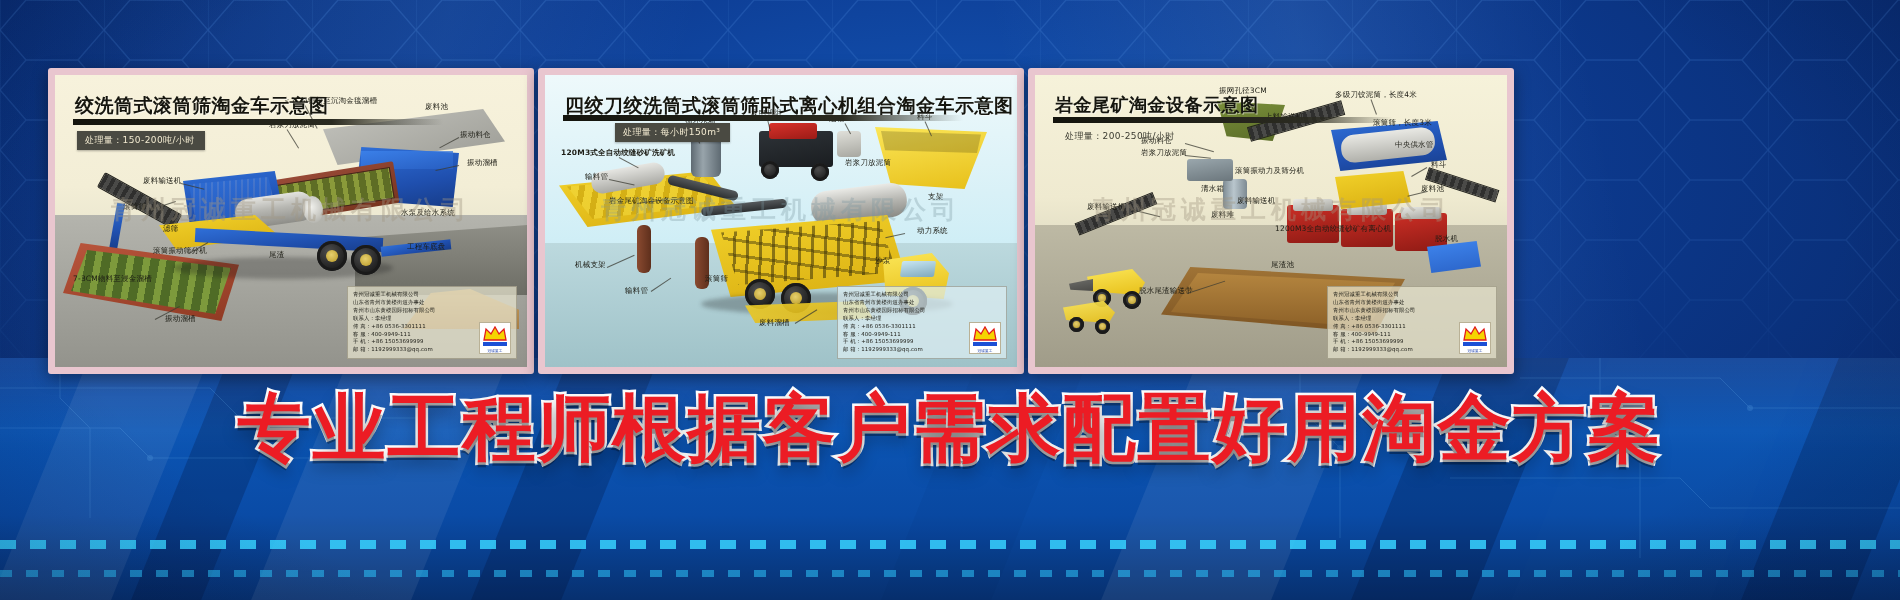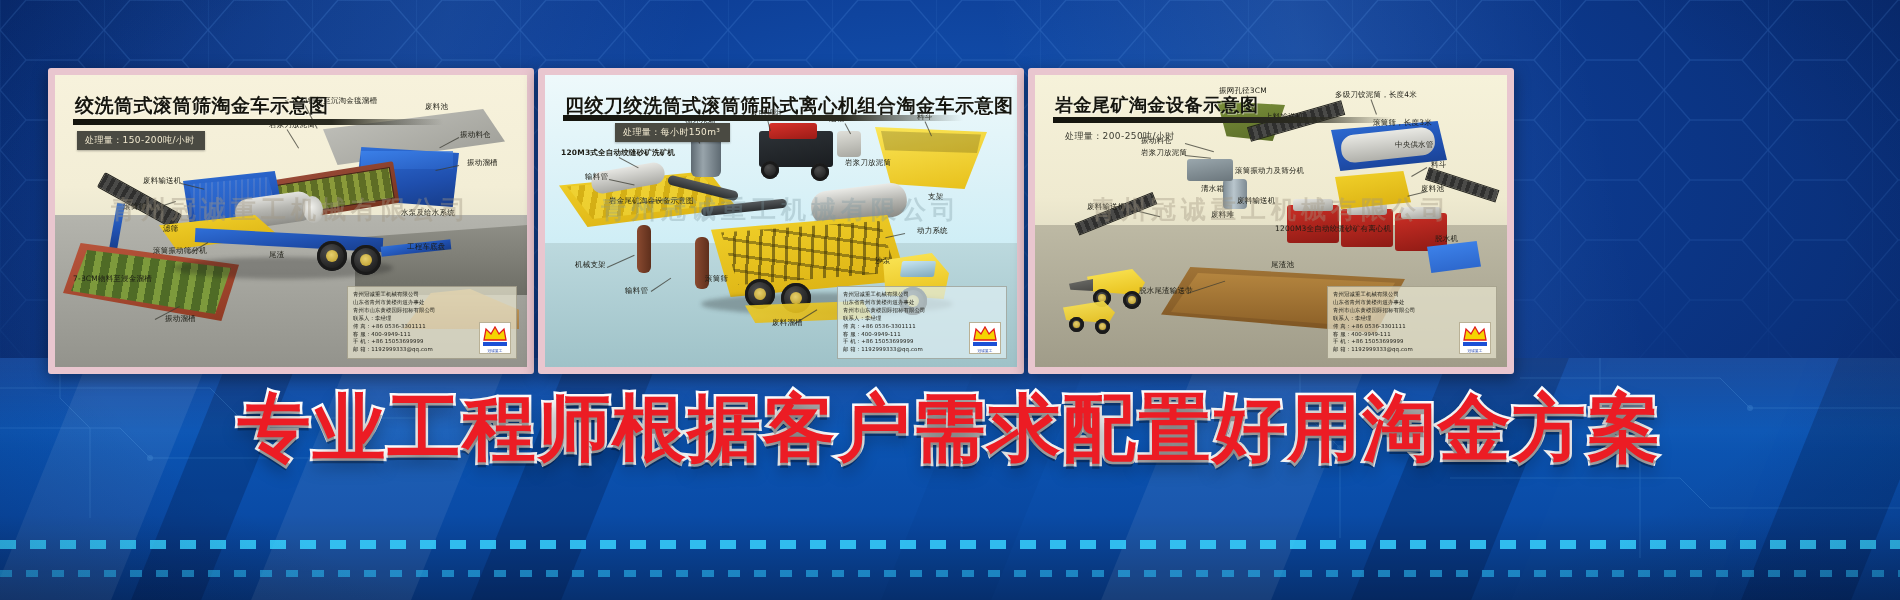--- a/index.html
+++ b/index.html
@@ -470,21 +470,21 @@
     <div class="cal" style="left:16px;top:74px;font-weight:bold;">120M3式全自动绞缝砂矿洗矿机</div>
     <div class="cal" style="left:300px;top:84px;">岩浆刀放泥筒</div>
     <div class="cal" style="left:383px;top:118px;">支架</div>
     <div class="cal" style="left:40px;top:98px;">输料管</div>
     <div class="cal" style="left:64px;top:122px;">岩金尾矿淘金设备示意图</div>
     <div class="cal" style="left:372px;top:152px;">动力系统</div>
     <div class="cal" style="left:330px;top:182px;">沙泵</div>
     <div class="cal" style="left:30px;top:186px;">机械支架</div>
     <div class="cal" style="left:80px;top:212px;">输料管</div>
     <div class="cal" style="left:160px;top:200px;">滚筒筛</div>
-    <div class="cal" style="left:227px;top:244px;">废料溜槽</div>
+    <div class="cal" style="left:214px;top:244px;">废料溜槽</div>
 
     <div class="lead" style="left:146px;top:50px;width:20px;transform:rotate(64deg);"></div>
     <div class="lead" style="left:222px;top:42px;width:14px;transform:rotate(76deg);"></div>
     <div class="lead" style="left:300px;top:48px;width:12px;transform:rotate(62deg);"></div>
     <div class="lead" style="left:380px;top:46px;width:16px;transform:rotate(66deg);"></div>
     <div class="lead" style="left:74px;top:82px;width:22px;transform:rotate(28deg);"></div>
     <div class="lead" style="left:64px;top:104px;width:26px;transform:rotate(12deg);"></div>
     <div class="lead" style="left:92px;top:128px;width:26px;transform:rotate(-8deg);"></div>
     <div class="lead" style="left:62px;top:192px;width:30px;transform:rotate(-24deg);"></div>
     <div class="lead" style="left:106px;top:216px;width:24px;transform:rotate(-34deg);"></div>

